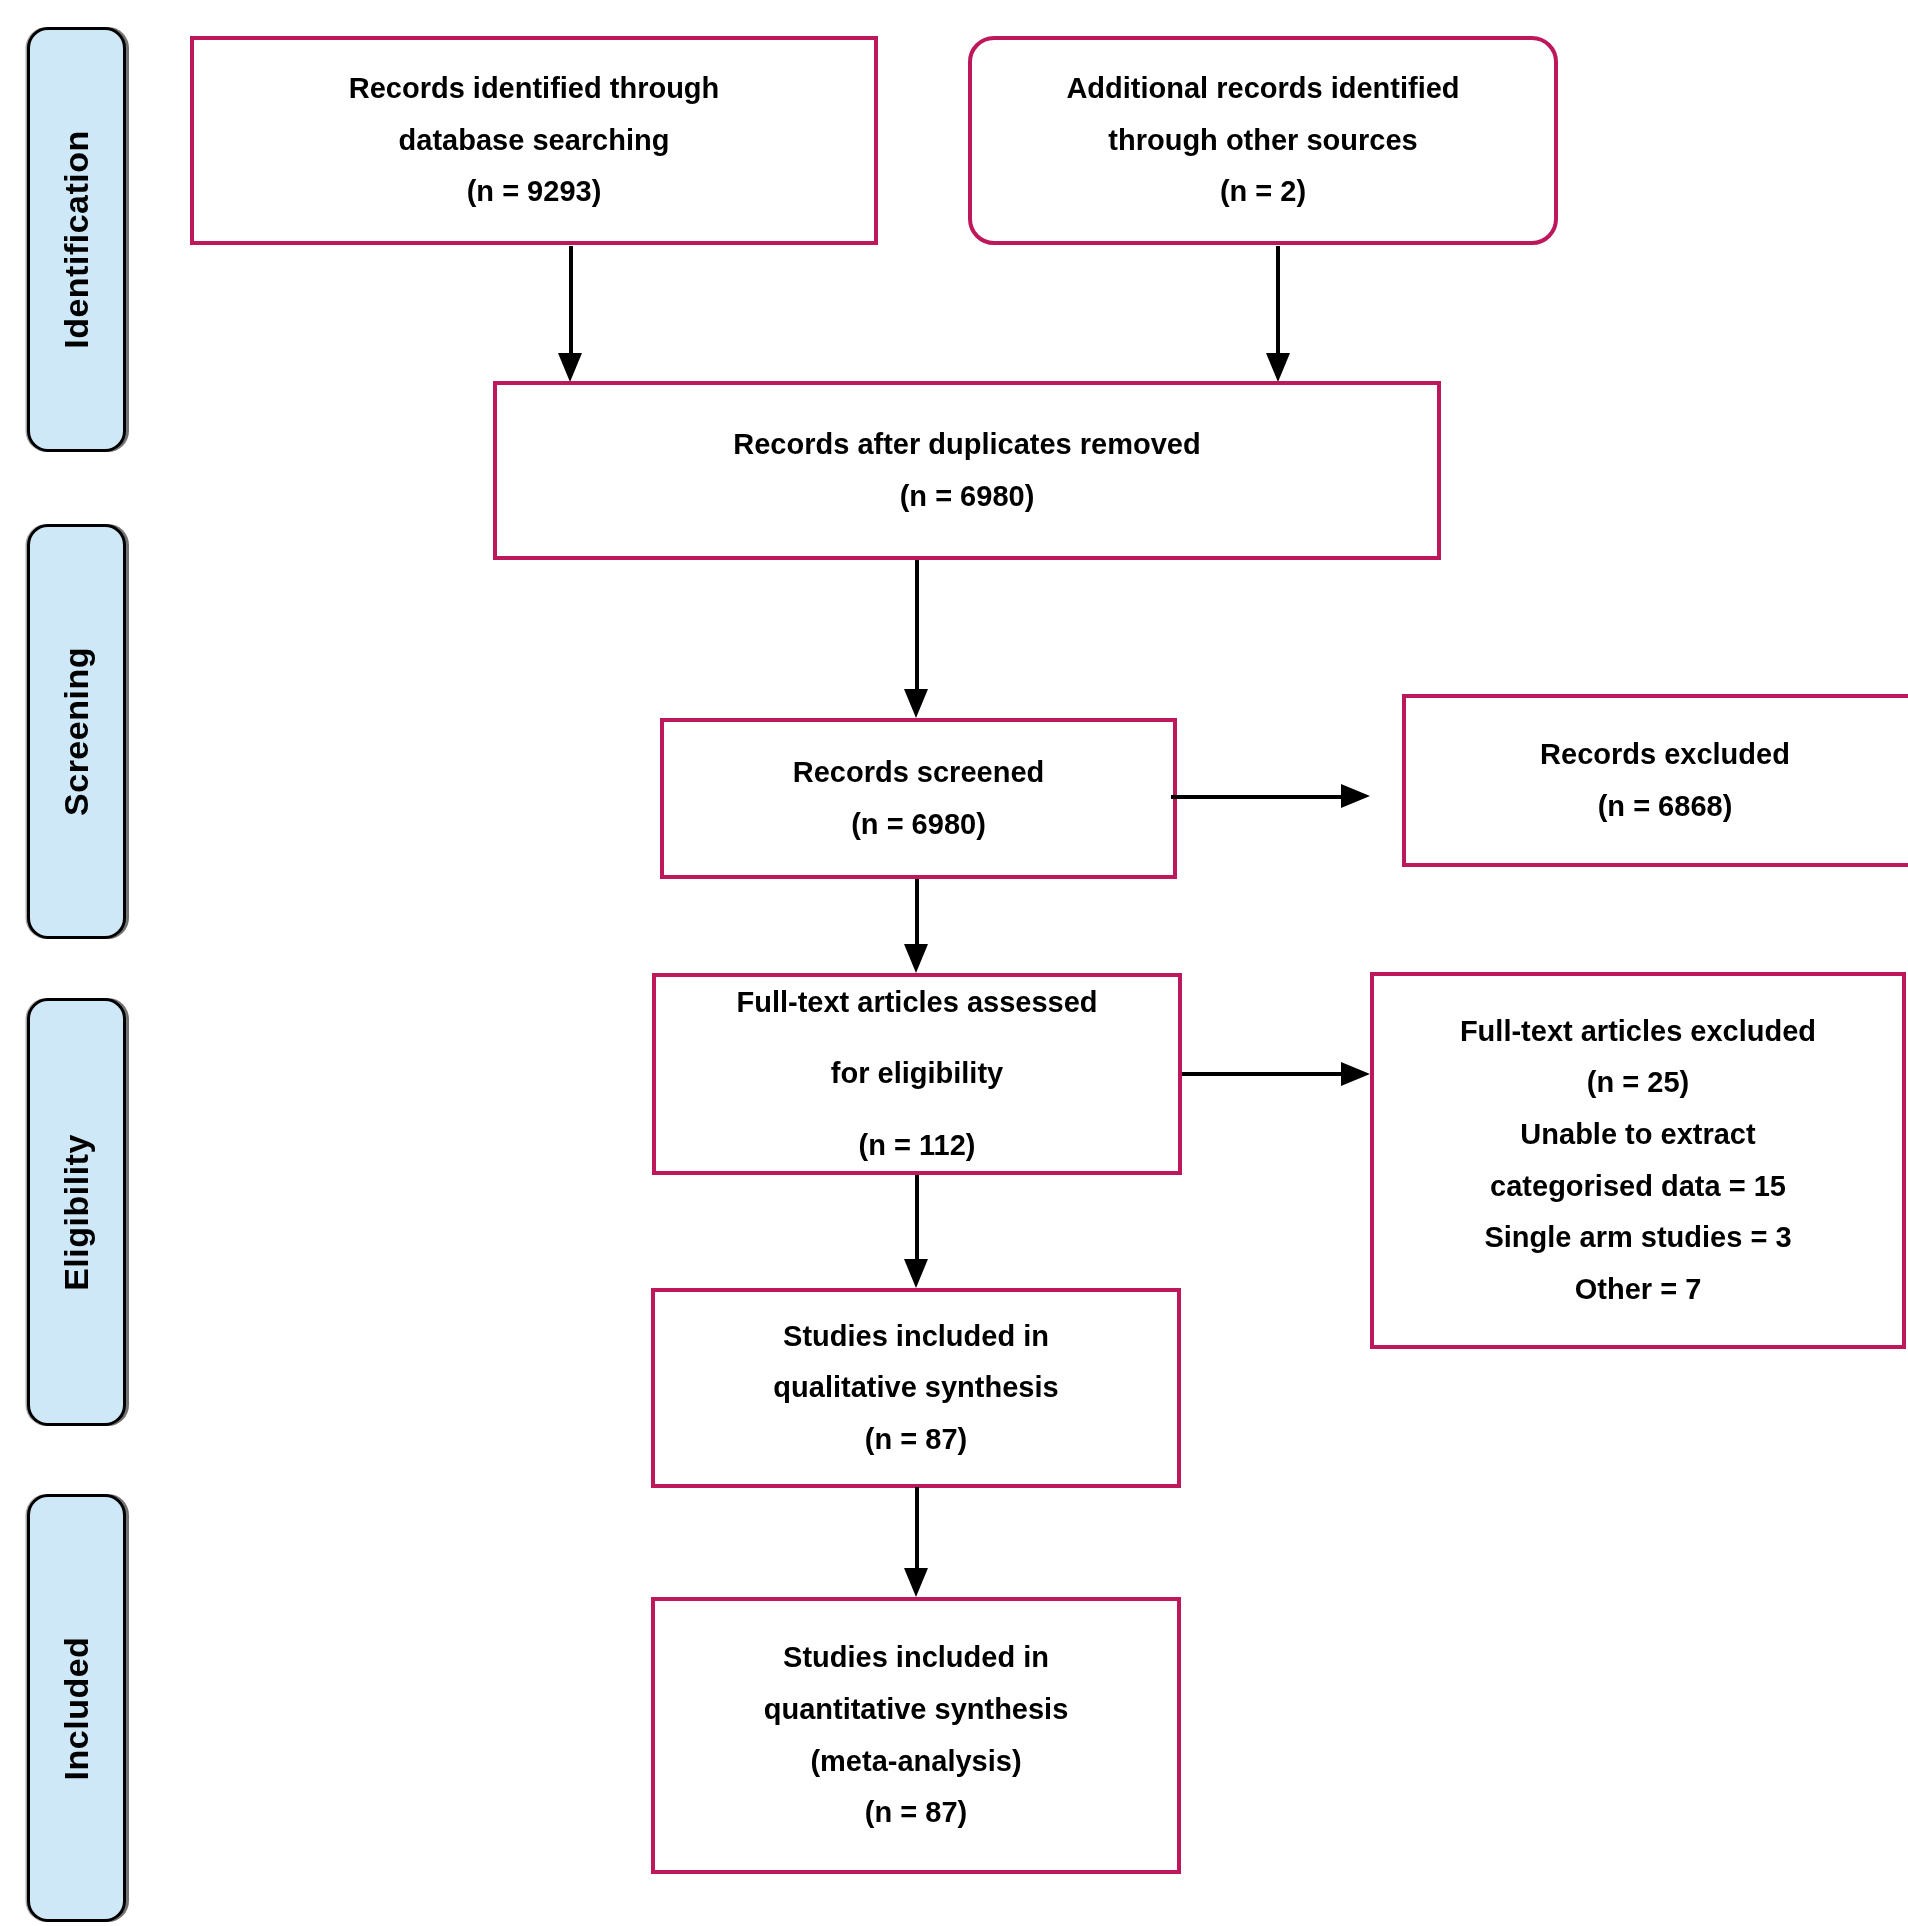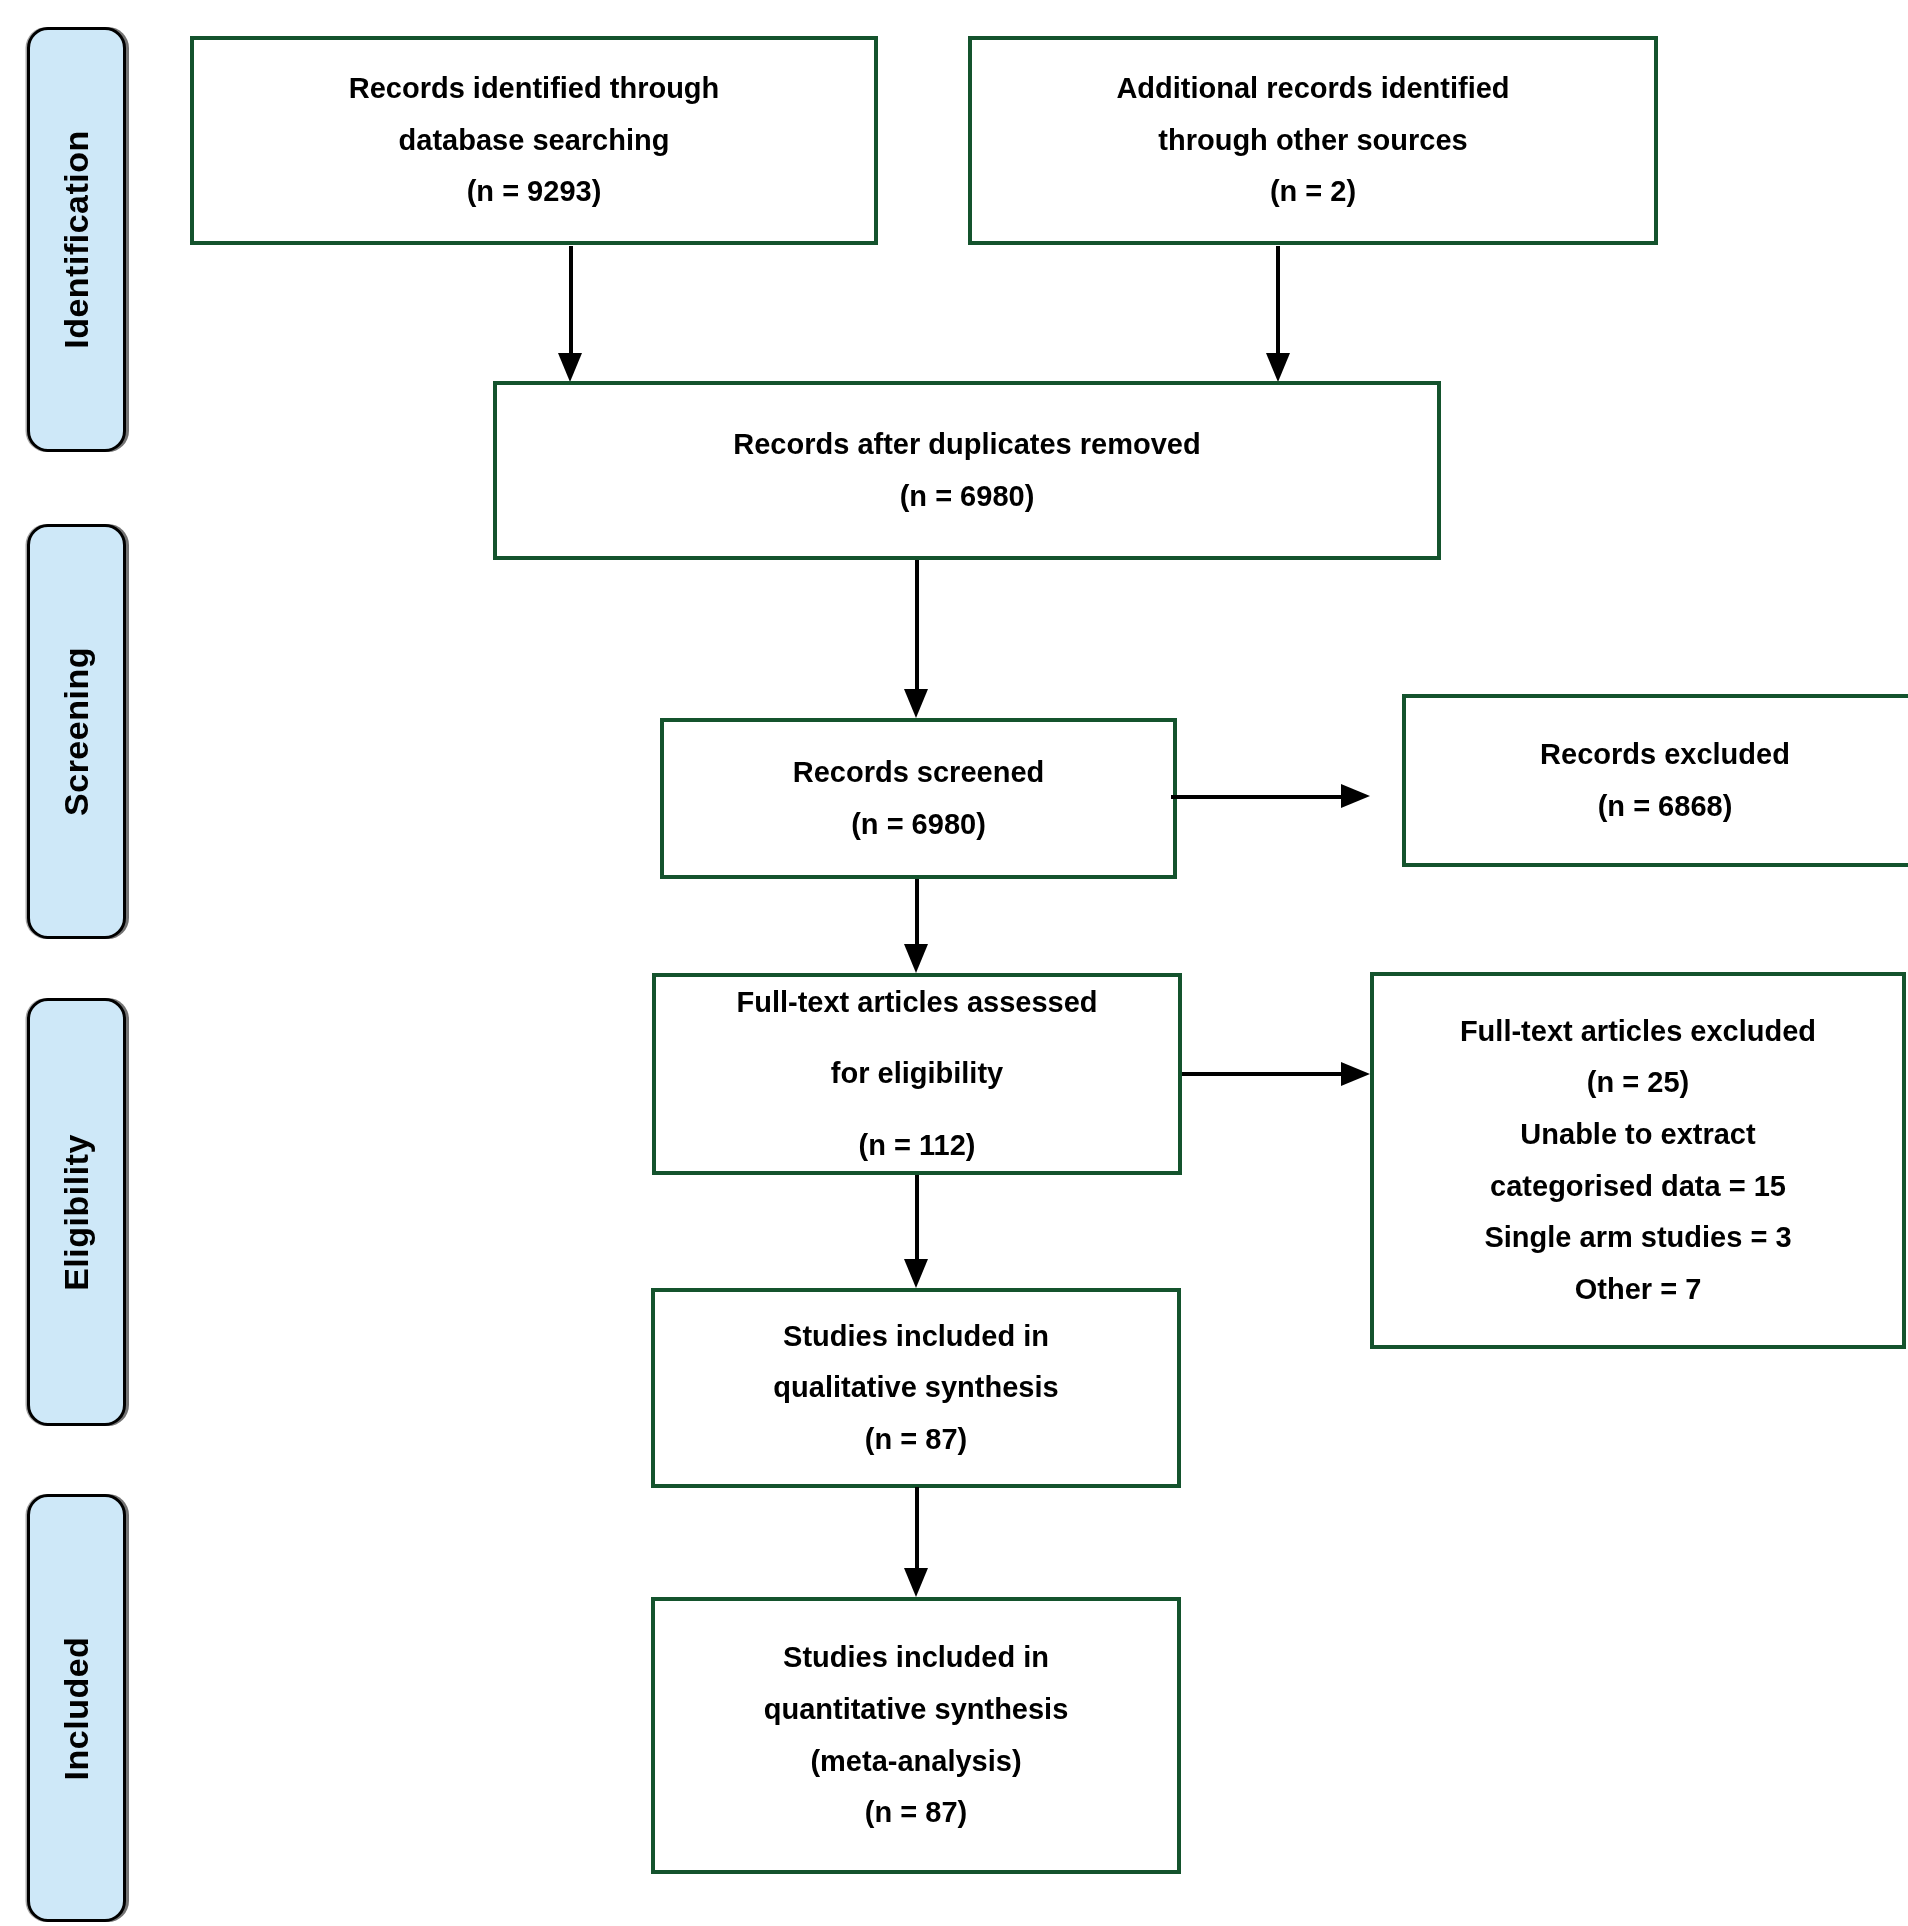--- a/index.html
+++ b/index.html
@@ -33,21 +33,21 @@
     white-space: nowrap;
     font-size: 34px;
     font-weight: 700;
     color: #000000;
     letter-spacing: 0.5px;
   }
   
   .fbox {
     position: absolute;
     background: #ffffff;
-    border: 4px solid #14532d;
+    border: 4px solid #be185d;
     display: flex;
     flex-direction: column;
     align-items: center;
     justify-content: center;
     text-align: left;
     box-sizing: border-box;
   }
   .fbox span {
     display: block;
     font-size: 29px;
@@ -95,21 +95,21 @@
   </div>
   <div class="stage" style="top:1494px; height:422px;">
     <span class="stage-text">Included</span>
   </div>
 
   <div class="fbox" style="left:190px; top:36px; width:688px; height:209px;">
     <span>Records identified through</span>
     <span>database searching</span>
     <span>(n = 9293)</span>
   </div>
-  <div class="fbox" style="left:968px; top:36px; width:690px; height:209px;">
+  <div class="fbox" style="left:968px; top:36px; width:590px; height:209px;border-radius:26px;">
     <span>Additional records identified</span>
     <span>through other sources</span>
     <span>(n = 2)</span>
   </div>
 
   <div class="vline" style="left:569px; top:246px; height:108px;"></div>
   <div class="head-down" style="left:558px; top:353px;"></div>
   <div class="vline" style="left:1276px; top:246px; height:108px;"></div>
   <div class="head-down" style="left:1266px; top:353px;"></div>
 

